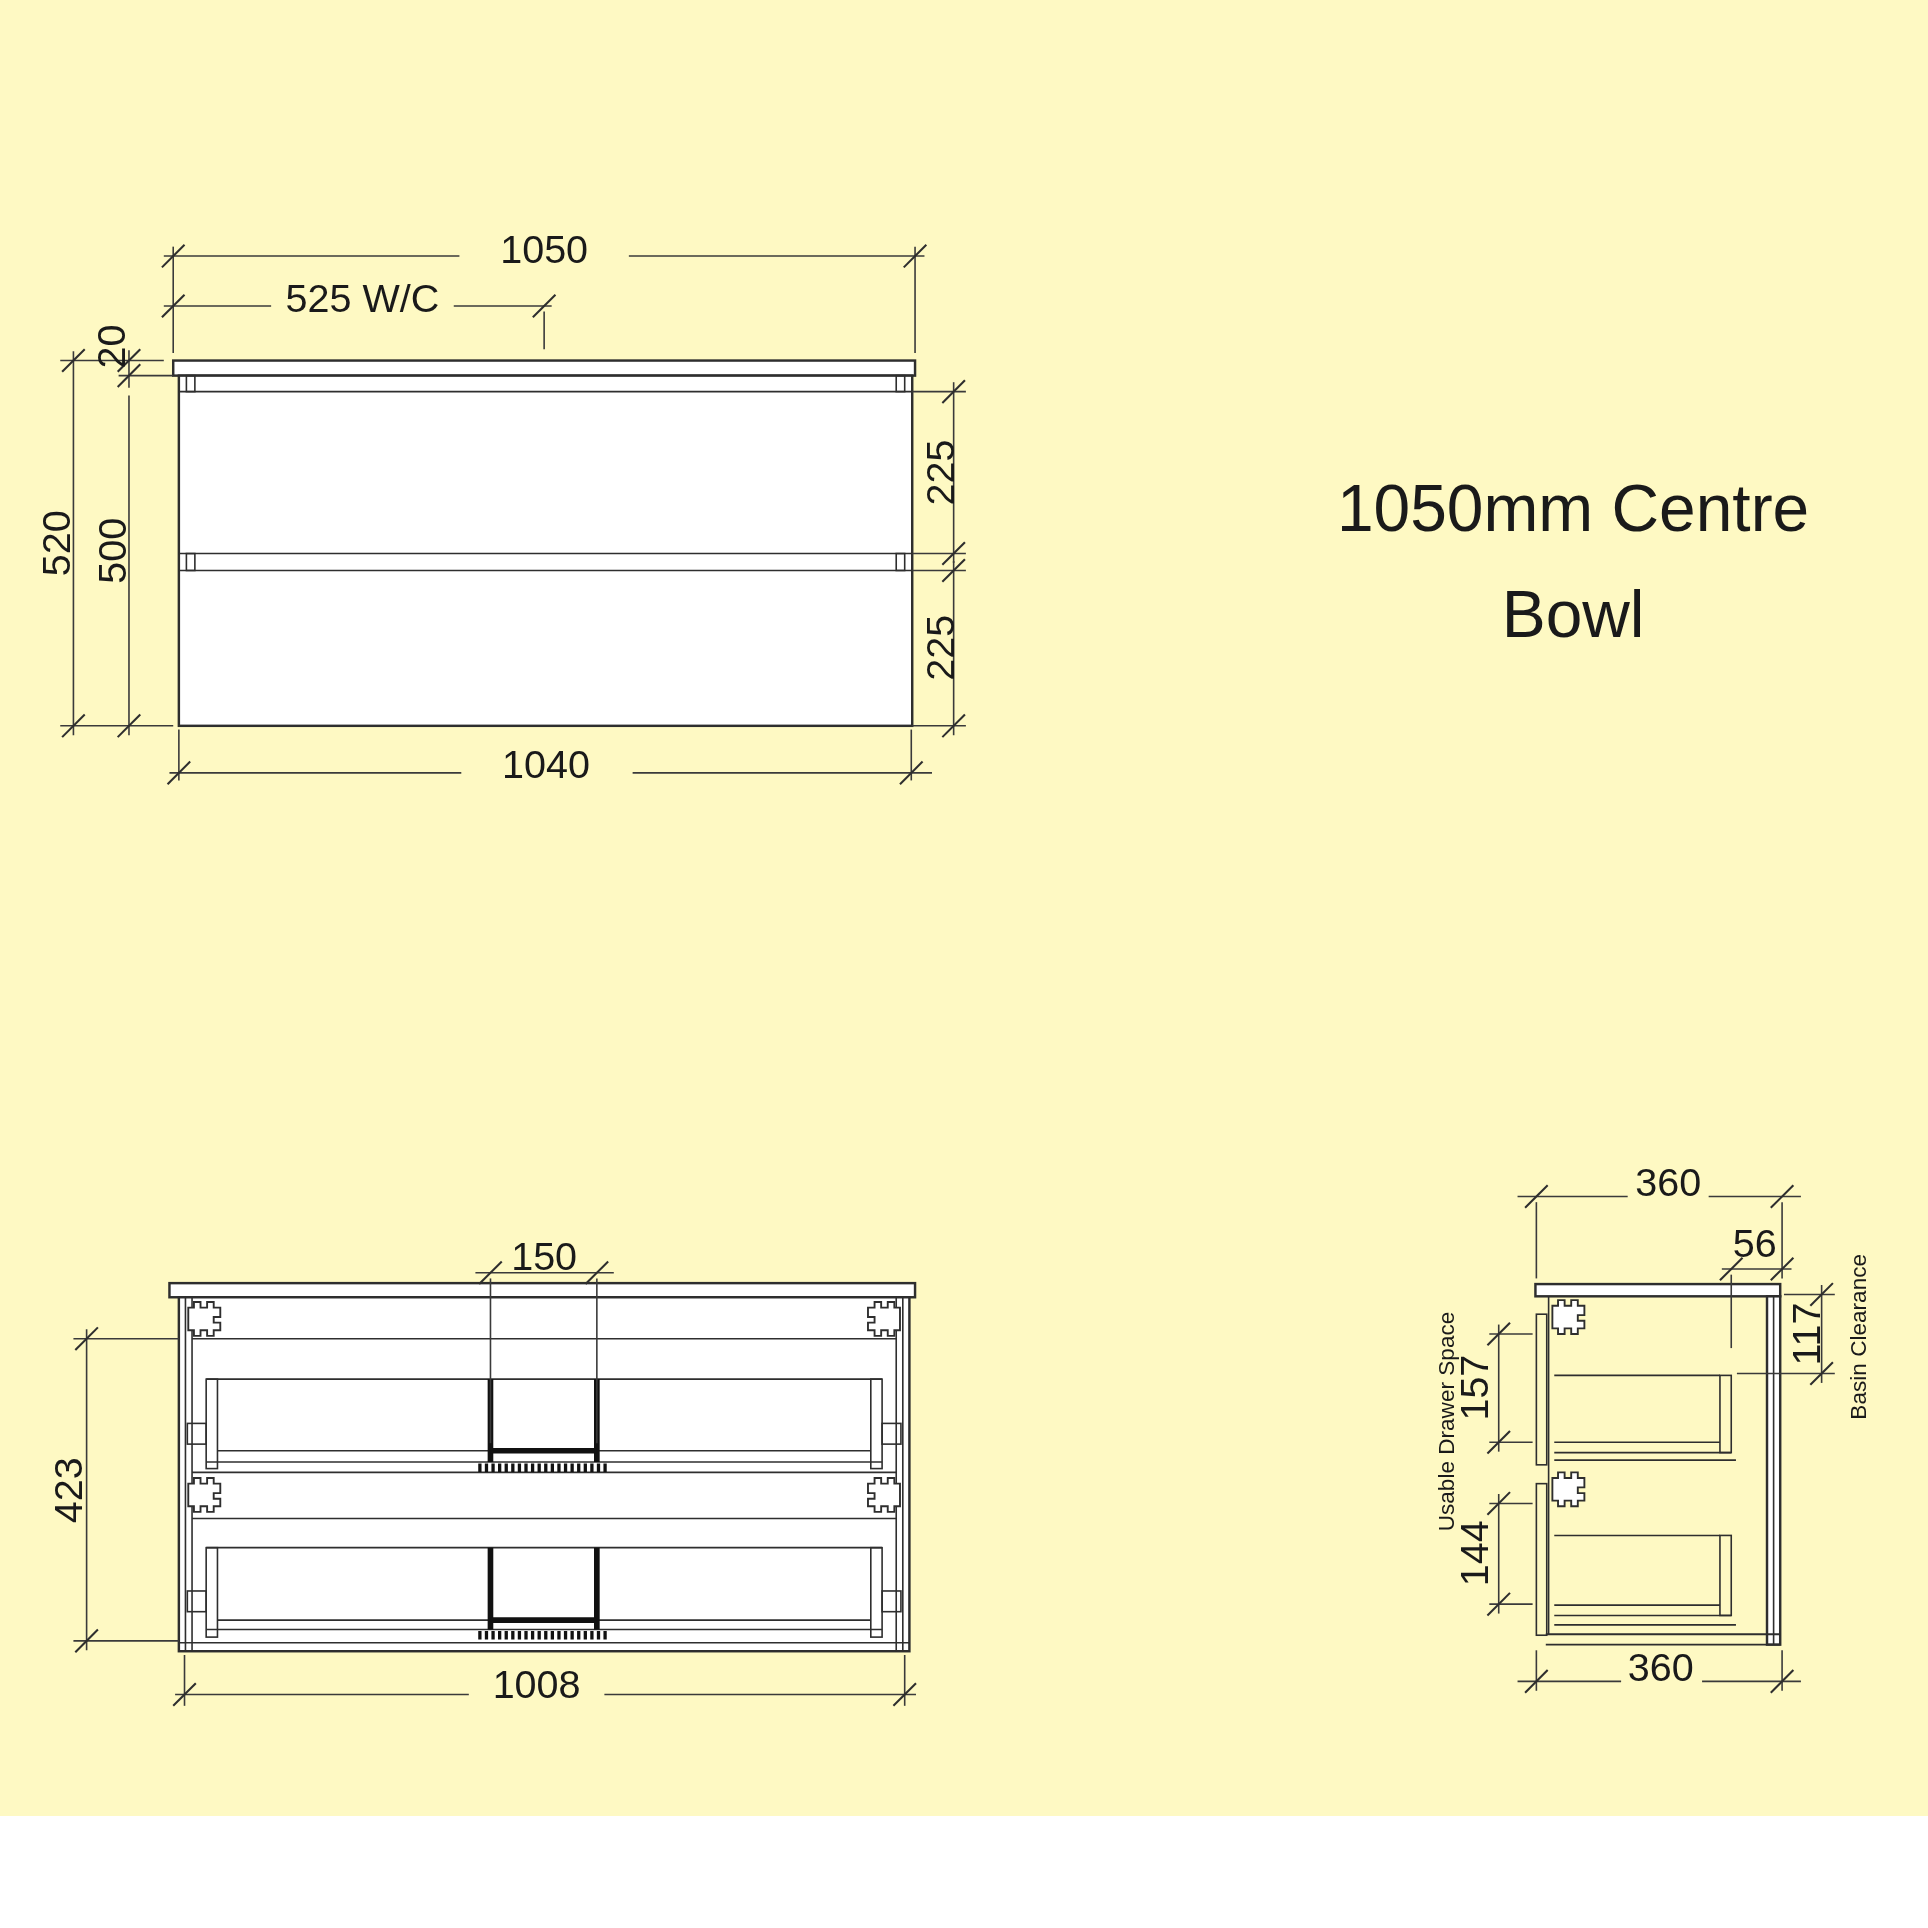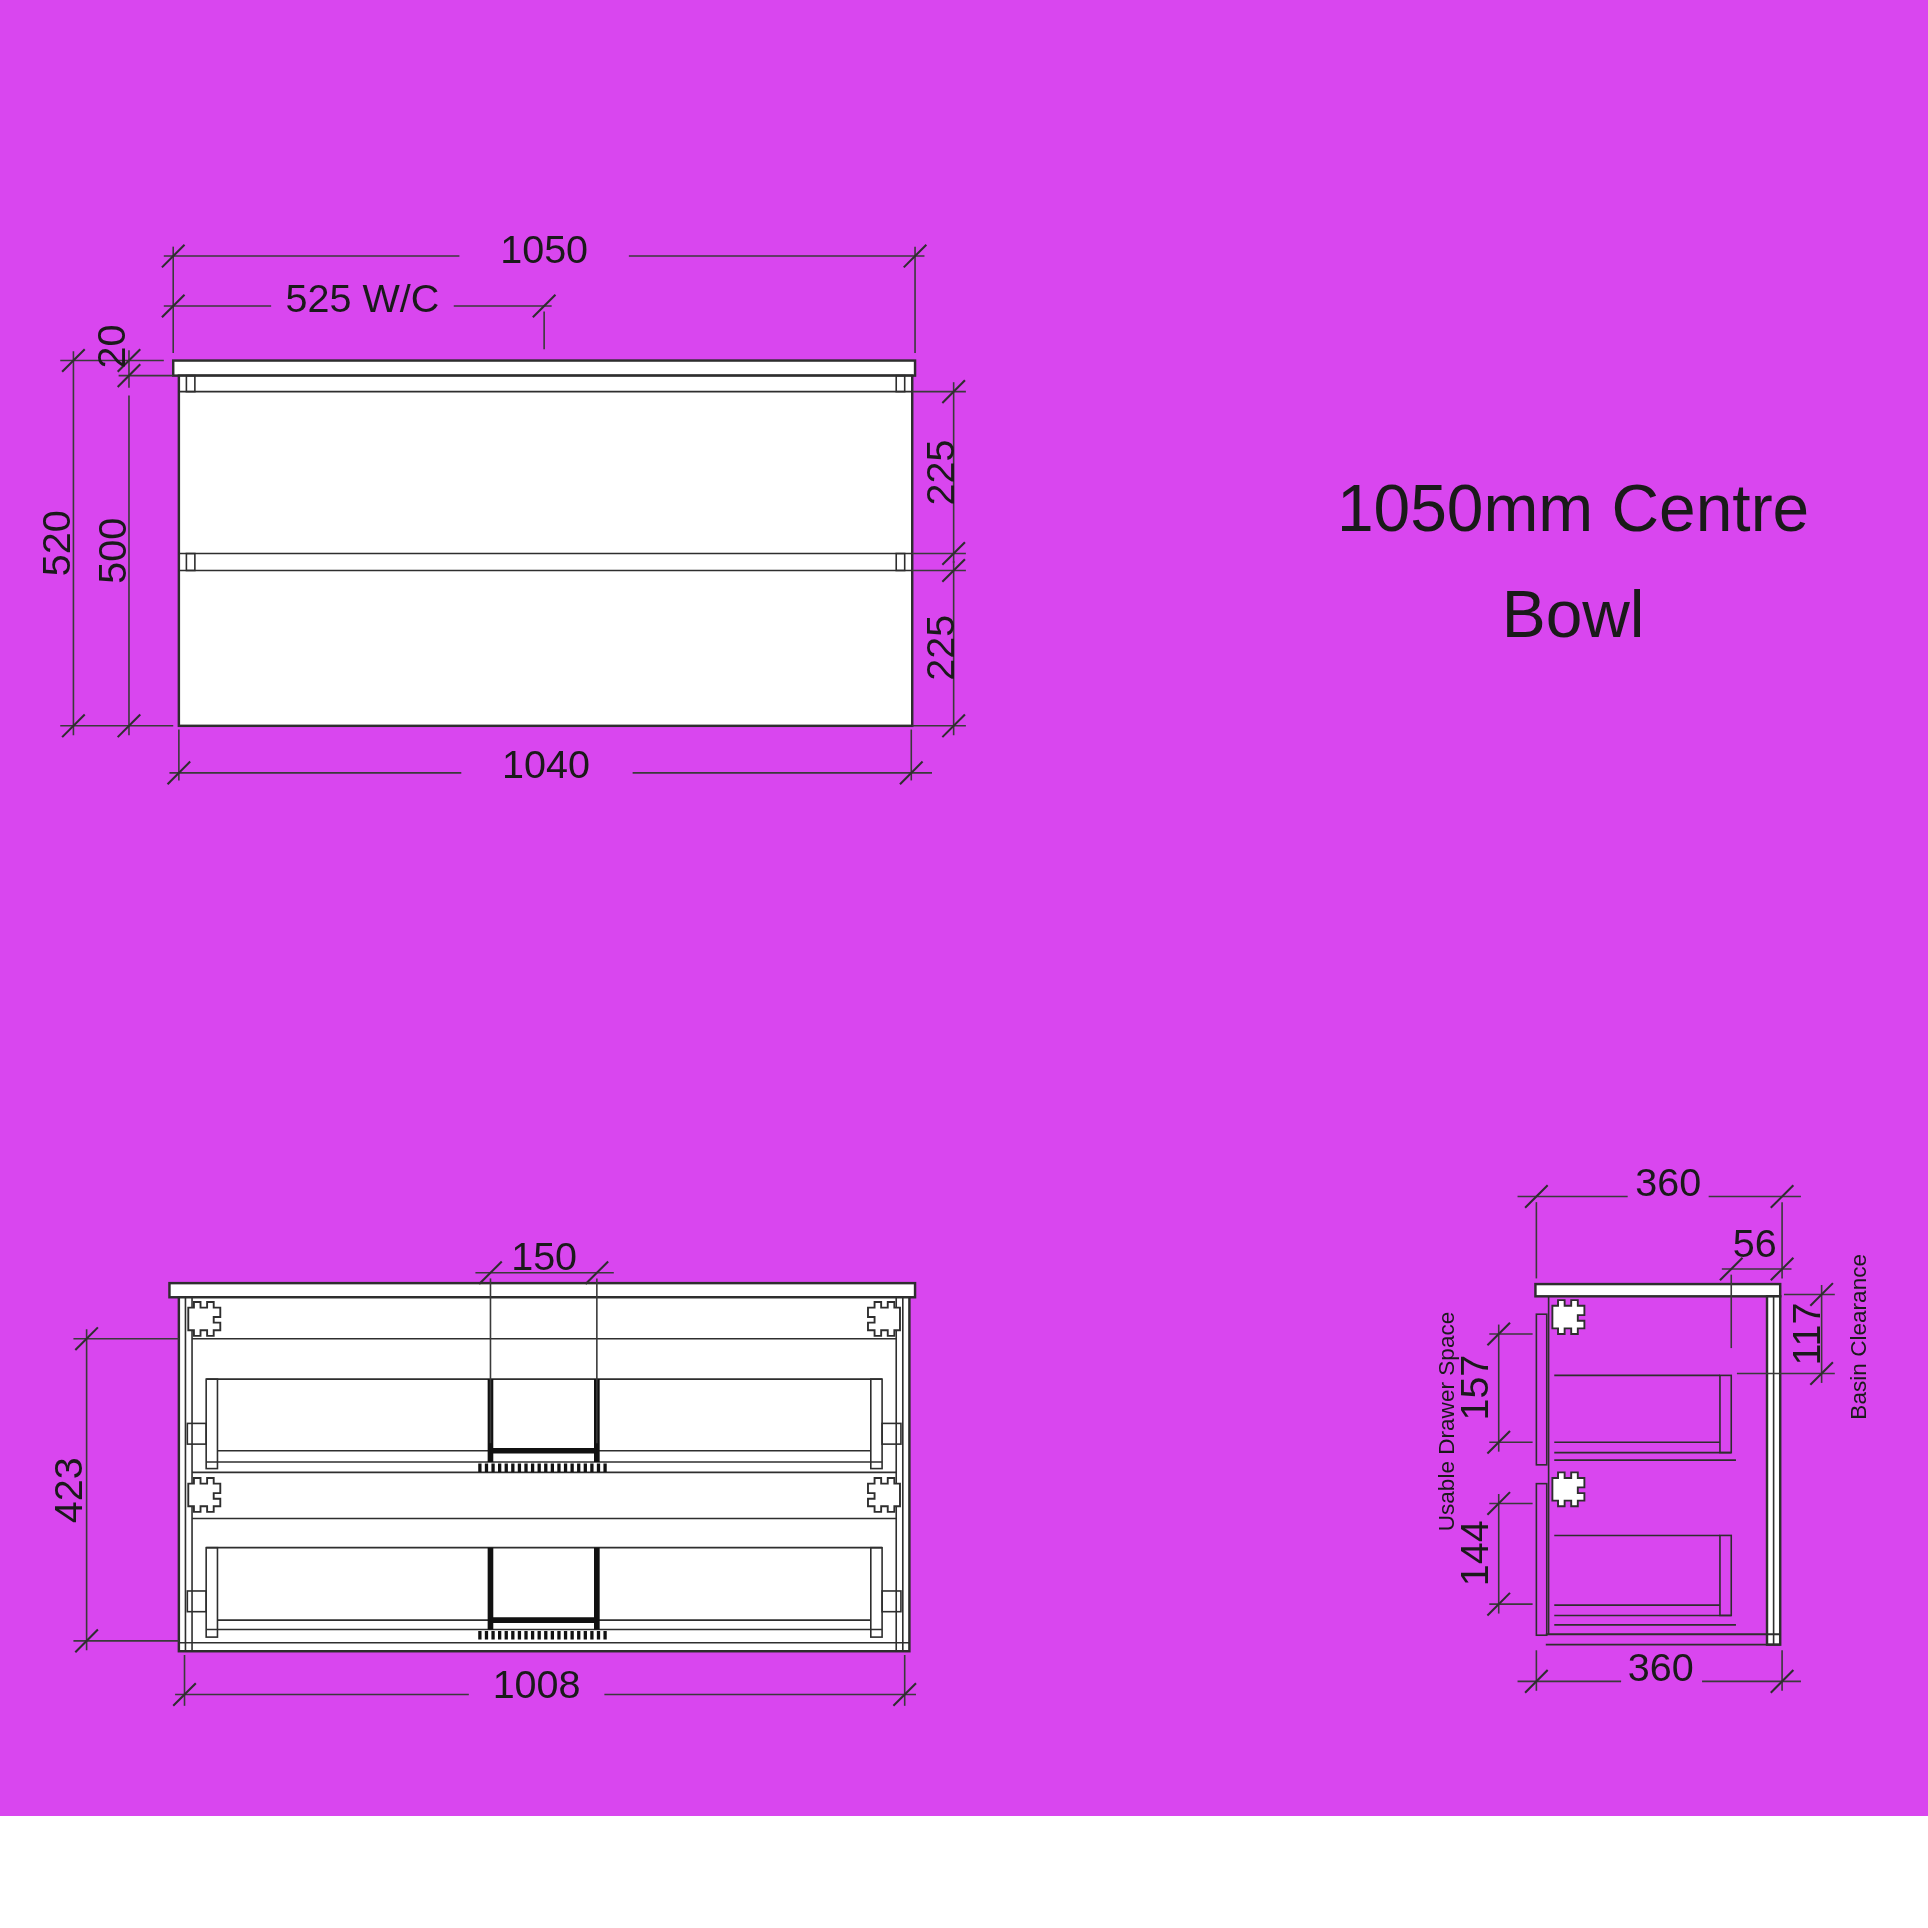--- a/index.html
+++ b/index.html
@@ -1,16 +1,16 @@
 <!DOCTYPE html>
 <html style="font-size:15px"><head>
 <meta charset="utf-8">
 <style>
   html,body{margin:0;padding:0;background:#ffffff;}
-  .page{width:1928px;height:1816px;background:#d946ef;position:relative;overflow:hidden;}
+  .page{width:1928px;height:1816px;background:#fef9c3;position:relative;overflow:hidden;}
   svg{display:block;}
   text{font-family:"Liberation Sans","DejaVu Sans",sans-serif;fill:#1a1a1a;}
   .dim-t{font-size:42px;}
   .lbl-t{font-size:24px;}
   .title-t{font-size:70px;font-weight:500;}
   .ln{stroke:#2e2e2e;stroke-width:2;fill:none;}
   .ol{stroke:#2e2e2e;stroke-width:2.6;fill:#ffffff;}
   .thin{stroke:#2e2e2e;stroke-width:1.7;fill:none;}
   .bold{stroke:#111111;stroke-width:6;fill:none;}
   .dl{stroke:#3a3a3a;stroke-width:1.7;fill:none;}

